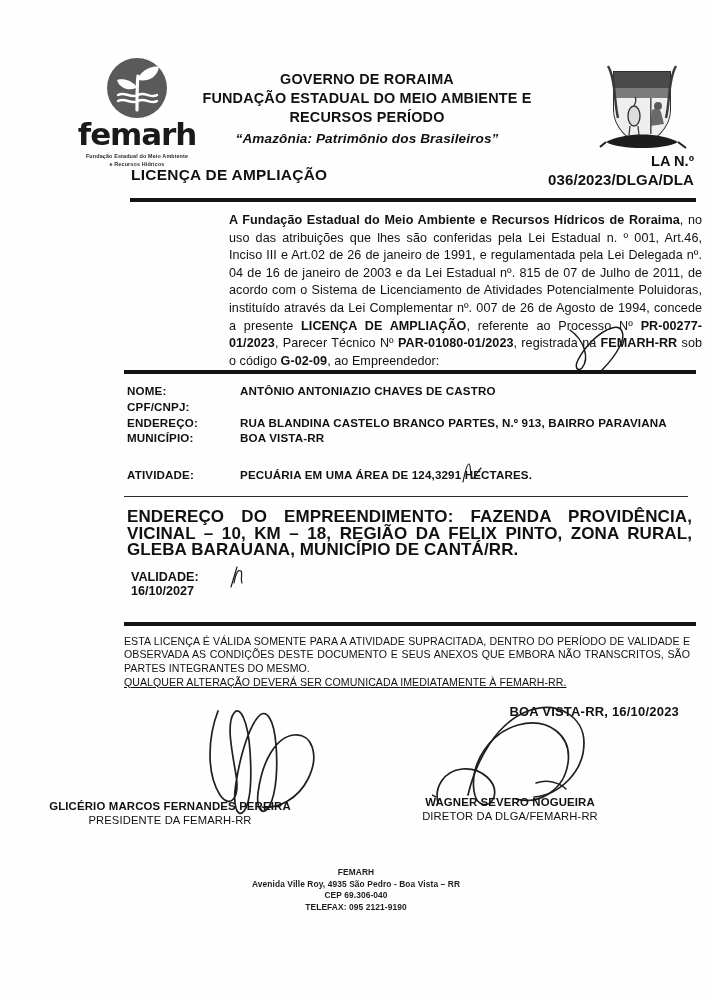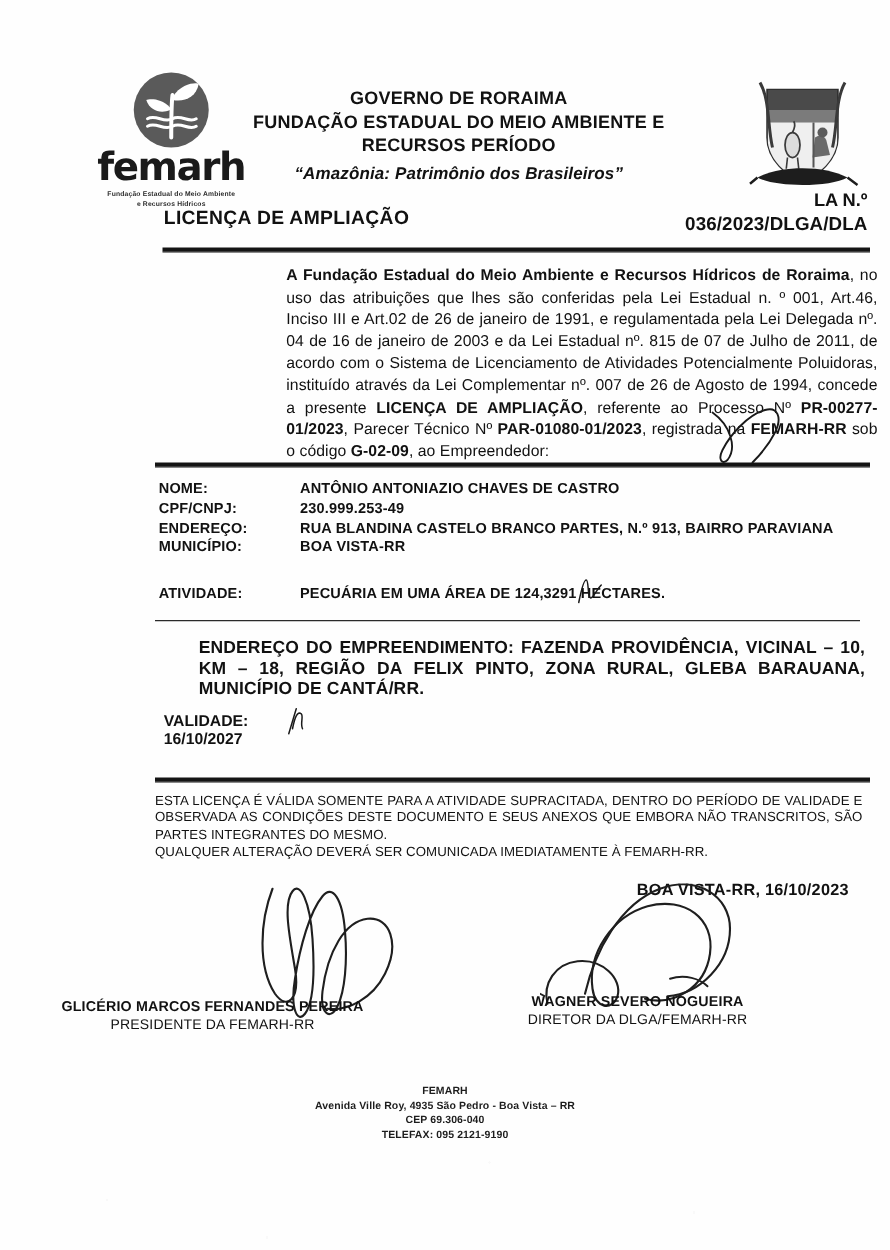--- a/index.html
+++ b/index.html
@@ -149,45 +149,44 @@
     letter-spacing: .15px;
   }
   .activity-block .f-row { position: relative; }
   .scribble-inline {
     position: absolute;
     pointer-events: none;
   }
   
   .ent-addr {
     padding: 12px 20px 0 127px;
-    font-size: 14px;
+    font-size: 17px;
     font-weight: bold;
     line-height: 16.5px;
     text-align: justify;
     letter-spacing: .1px;
-    margin-left: 32px;
   }
   .validade {
     padding: 11px 18px 24px 131px;
     font-size: 12.6px;
     font-weight: bold;
     display: flex;
     position: relative;
     flex-direction: column;
   }
   .validade .f-label { width: 106px; }
   
   .disclaimer {
     padding: 9px 22px 0 124px;
     font-size: 10.6px;
     line-height: 13.6px;
     text-align: justify;
     letter-spacing: .05px;
   }
-  .disclaimer .last { text-align: left; }
+  .disclaimer .last { text-align: left; text-decoration: underline; }
   .place-date {
     text-align: right;
     padding: 15px 33px 0 0;
     font-size: 13px;
     font-weight: bold;
     letter-spacing: .2px;
   }
   
   .sigs {
     position: relative;
@@ -307,21 +306,20 @@
 
   <div class="rule-double wide"></div>
 
   <div class="fields">
     <div class="f-row">
       <div class="f-label">NOME:</div>
       <div class="f-value">ANTÔNIO ANTONIAZIO CHAVES DE CASTRO</div>
     </div>
     <div class="f-row">
       <div class="f-label">CPF/CNPJ:</div>
-      <div class="f-value">230.999.253-49</div>
     </div>
     <div class="f-row">
       <div class="f-label">ENDEREÇO:</div>
       <div class="f-value">RUA BLANDINA CASTELO BRANCO PARTES, N.º 913, BAIRRO PARAVIANA</div>
     </div>
     <div class="f-row">
       <div class="f-label">MUNICÍPIO:</div>
       <div class="f-value">BOA VISTA-RR</div>
     </div>
   </div>

